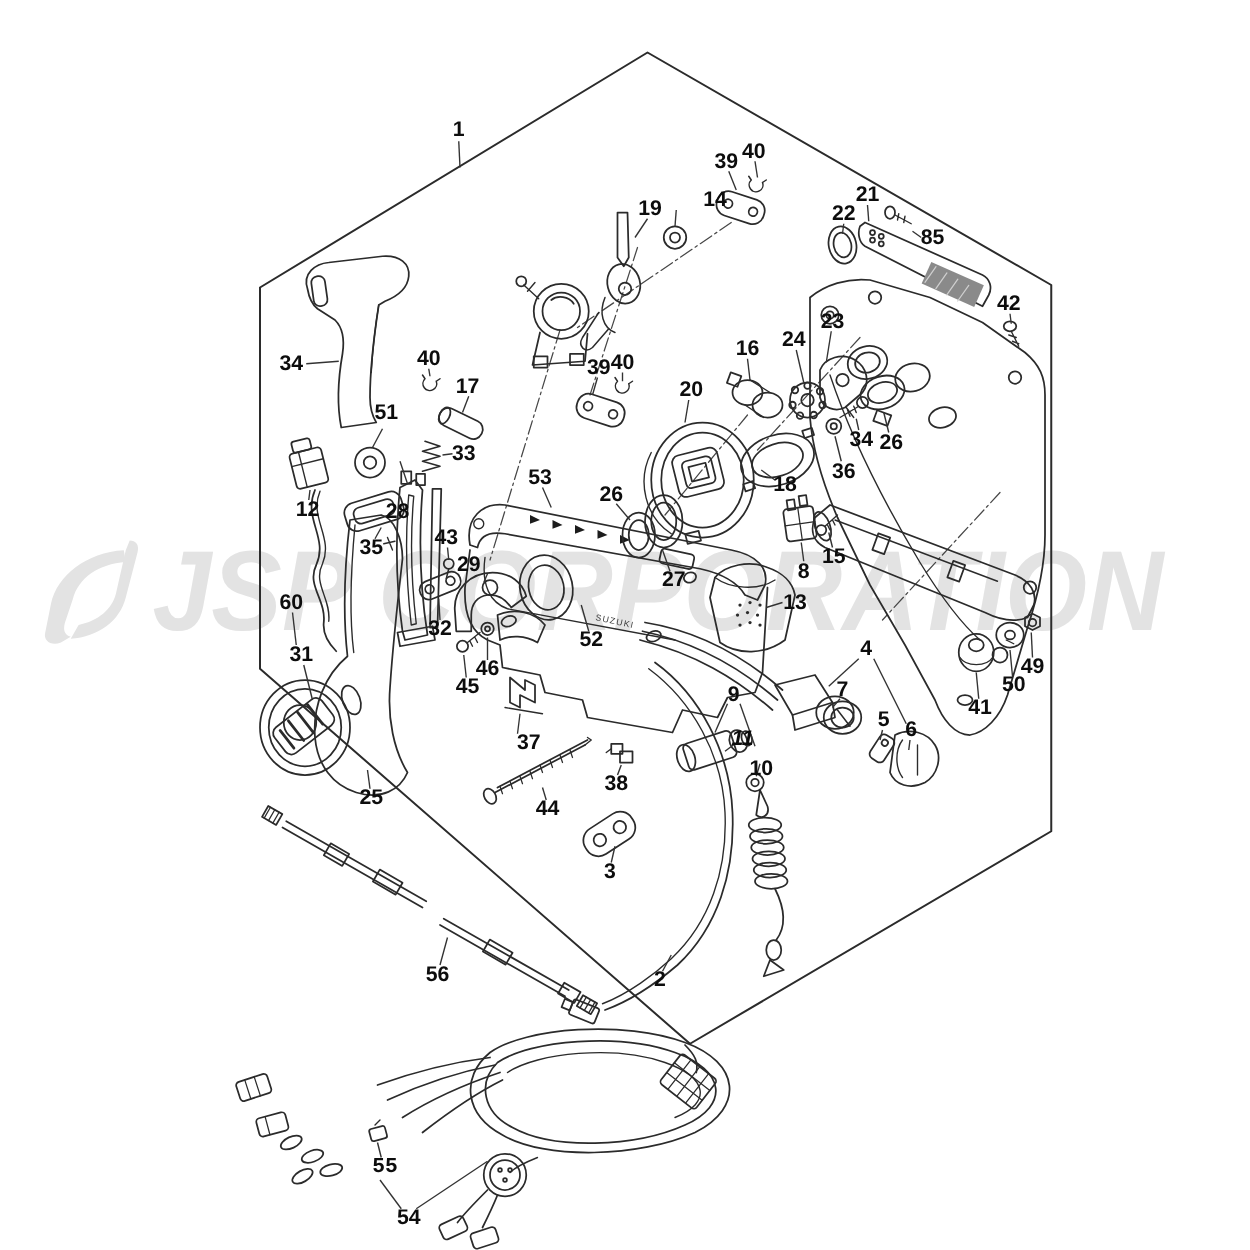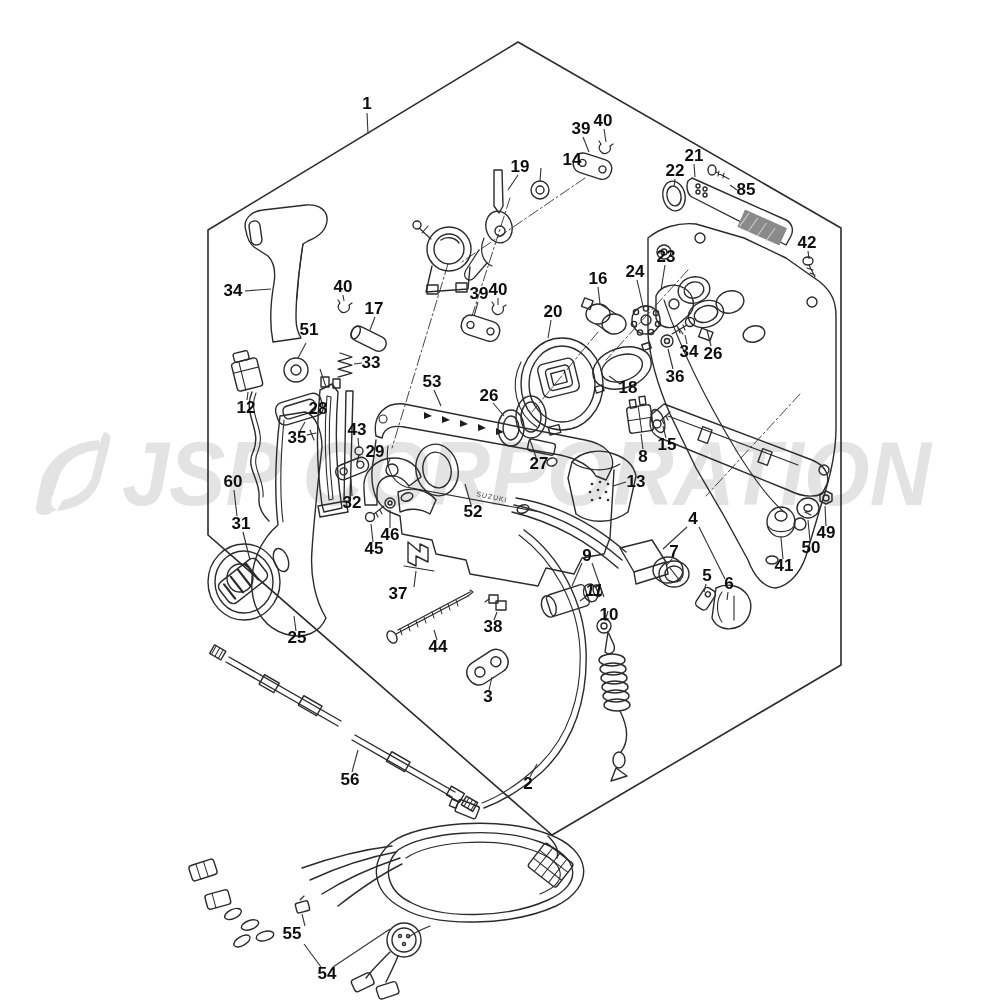--- a/index.html
+++ b/index.html
@@ -570,37 +570,37 @@
       <div class="part-label" style="left: 241px; top: 524px;">31</div>
       <div class="part-label" style="left: 628px; top: 388px;">18</div>
       <div class="part-label" style="left: 675px; top: 377px;">36</div>
       <div class="part-label" style="left: 689px; top: 352px;">34</div>
       <div class="part-label" style="left: 713px; top: 354px;">26</div>
       <div class="part-label" style="left: 539px; top: 464px; text-align: center;">27</div>
       <div class="part-label" style="left: 473px; top: 512px;">52</div>
       <div class="part-label" style="left: 352px; top: 503px;">32</div>
       <div class="part-label" style="left: 390px; top: 535px;">46</div>
       <div class="part-label" style="left: 374px; top: 549px;">45</div>
-      <div class="part-label" style="left: 398px; top: 594px;">37</div>
+      <div class="part-label" style="left: 423px; top: 594px;">37</div>
       <div class="part-label" style="left: 438px; top: 647px;">44</div>
       <div class="part-label" style="left: 493px; top: 627px;">38</div>
       <div class="part-label" style="left: 297px; top: 638px;">25</div>
       <div class="part-label" style="left: 636px; top: 482px;">13</div>
       <div class="part-label" style="left: 643px; top: 457px;">8</div>
       <div class="part-label" style="left: 667px; top: 445px;">15</div>
       <div class="part-label" style="left: 693px; top: 519px;">4</div>
       <div class="part-label" style="left: 674px; top: 552px;">7</div>
       <div class="part-label" style="left: 707px; top: 576px;">5</div>
       <div class="part-label" style="left: 729px; top: 584px;">6</div>
       <div class="part-label" style="left: 587px; top: 556px;">9</div>
       <div class="part-label" style="left: 594px; top: 591px; font-style: italic;">11</div>
       <div class="part-label" style="left: 609px; top: 603px; margin-top: 12px;">10</div>
       <div class="part-label" style="left: 784px; top: 566px;">41</div>
       <div class="part-label" style="left: 811px; top: 548px;">50</div>
       <div class="part-label" style="left: 826px; top: 533px;">49</div>
       <div class="part-label" style="left: 528px; top: 784px;">2</div>
       <div class="part-label" style="left: 488px; top: 697px;">3</div>
       <div class="part-label" style="left: 350px; top: 780px;">56</div>
-      <div class="part-label" style="left: 292px; top: 934px;">55</div>
+      <div class="part-label" style="left: 308px; top: 934px; font-family: Liberation Mono, monospace;">55</div>
       <div class="part-label" style="left: 327px; top: 974px;">54</div>
     </div>
 
 </div>
 
 </body></html>

